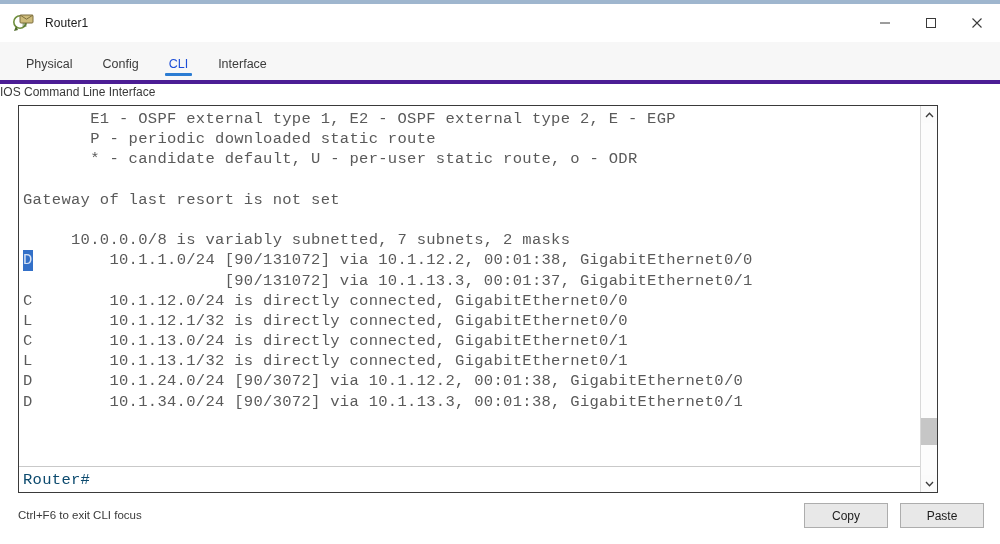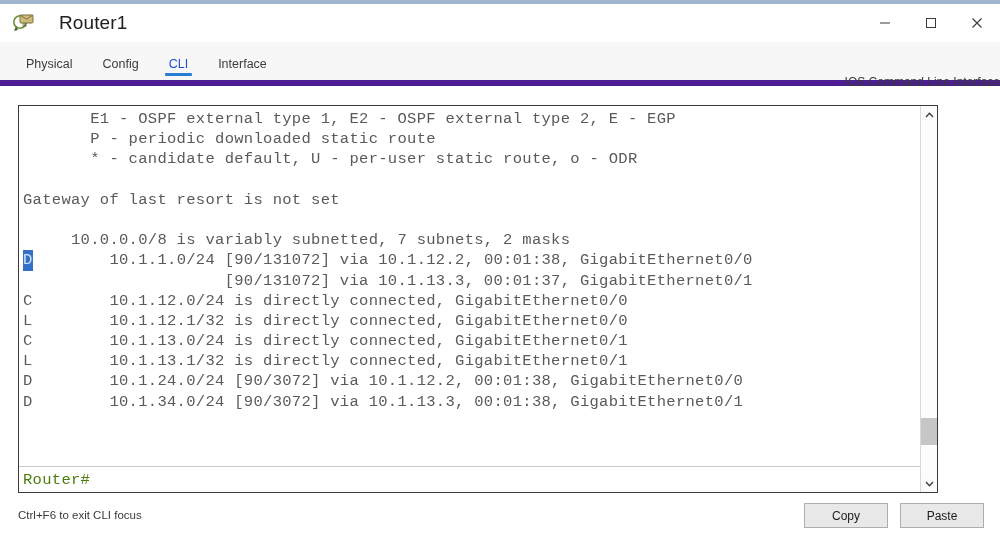--- a/index.html
+++ b/index.html
@@ -39,22 +39,22 @@
     display: flex;
     align-items: center;
   }
   .title-icon {
     margin-left: 13px;
     width: 22px; height: 22px;
     position: relative;
     flex: none;
   }
   .title-text {
-    margin-left: 24px;
-    font-size: 19px;
+    margin-left: 10px;
+    font-size: 12px;
     color: #202020;
     letter-spacing: 0.1px;
   }
   .win-buttons {
     margin-left: auto;
     display: flex;
     height: 38px;
   }
   .win-btn {
     width: 46px;
@@ -66,21 +66,21 @@
   }
   .win-btn svg { display: block; }
 
   
   .tabstrip {
     position: absolute;
     top: 42px; left: 0;
     width: 1000px;
     height: 38px;
     background: #f7f7f7;
-    border-bottom: 6px solid #4c1d95;
+    border-bottom: 4px solid #4c1d95;
     display: flex;
     align-items: flex-end;
   }
   .tab {
     position: relative;
     padding: 0 12px 9px 12px;
     margin-left: 6px;
     font-size: 12.5px;
     color: #3b3b3b;
     line-height: 14px;
@@ -93,23 +93,23 @@
     left: 8px; right: 8px;
     bottom: 4px;
     height: 3px;
     background: #2b7cd3;
     border-radius: 1px;
   }
 
   
   .cli-caption {
     position: absolute;
-    top: 75px; left: 0;
-    width: 1000px;
-    text-align: right;
+    top: 85px; left: 0;
+    width: 1000px;
+    text-align: left;
     font-size: 12px;
     color: #3a3a3a;
   }
 
   
   .terminal-wrap {
     position: absolute;
     left: 18px;
     top: 105px;
     width: 920px;
@@ -148,21 +148,21 @@
     height: 1px;
     background: #c9c9c9;
   }
   .term-prompt {
     position: absolute;
     left: 4px;
     bottom: 2px;
     font-family: "Liberation Mono", "DejaVu Sans Mono", monospace;
     font-size: 15.5px;
     line-height: 20px;
-    color: #4d7c0f;
+    color: #0c4a6e;
     letter-spacing: 0.3px;
     white-space: pre;
   }
   
   .ibeam {
     position: absolute;
     left: 39px;
     top: 174px;
     width: 9px;
     height: 19px;

